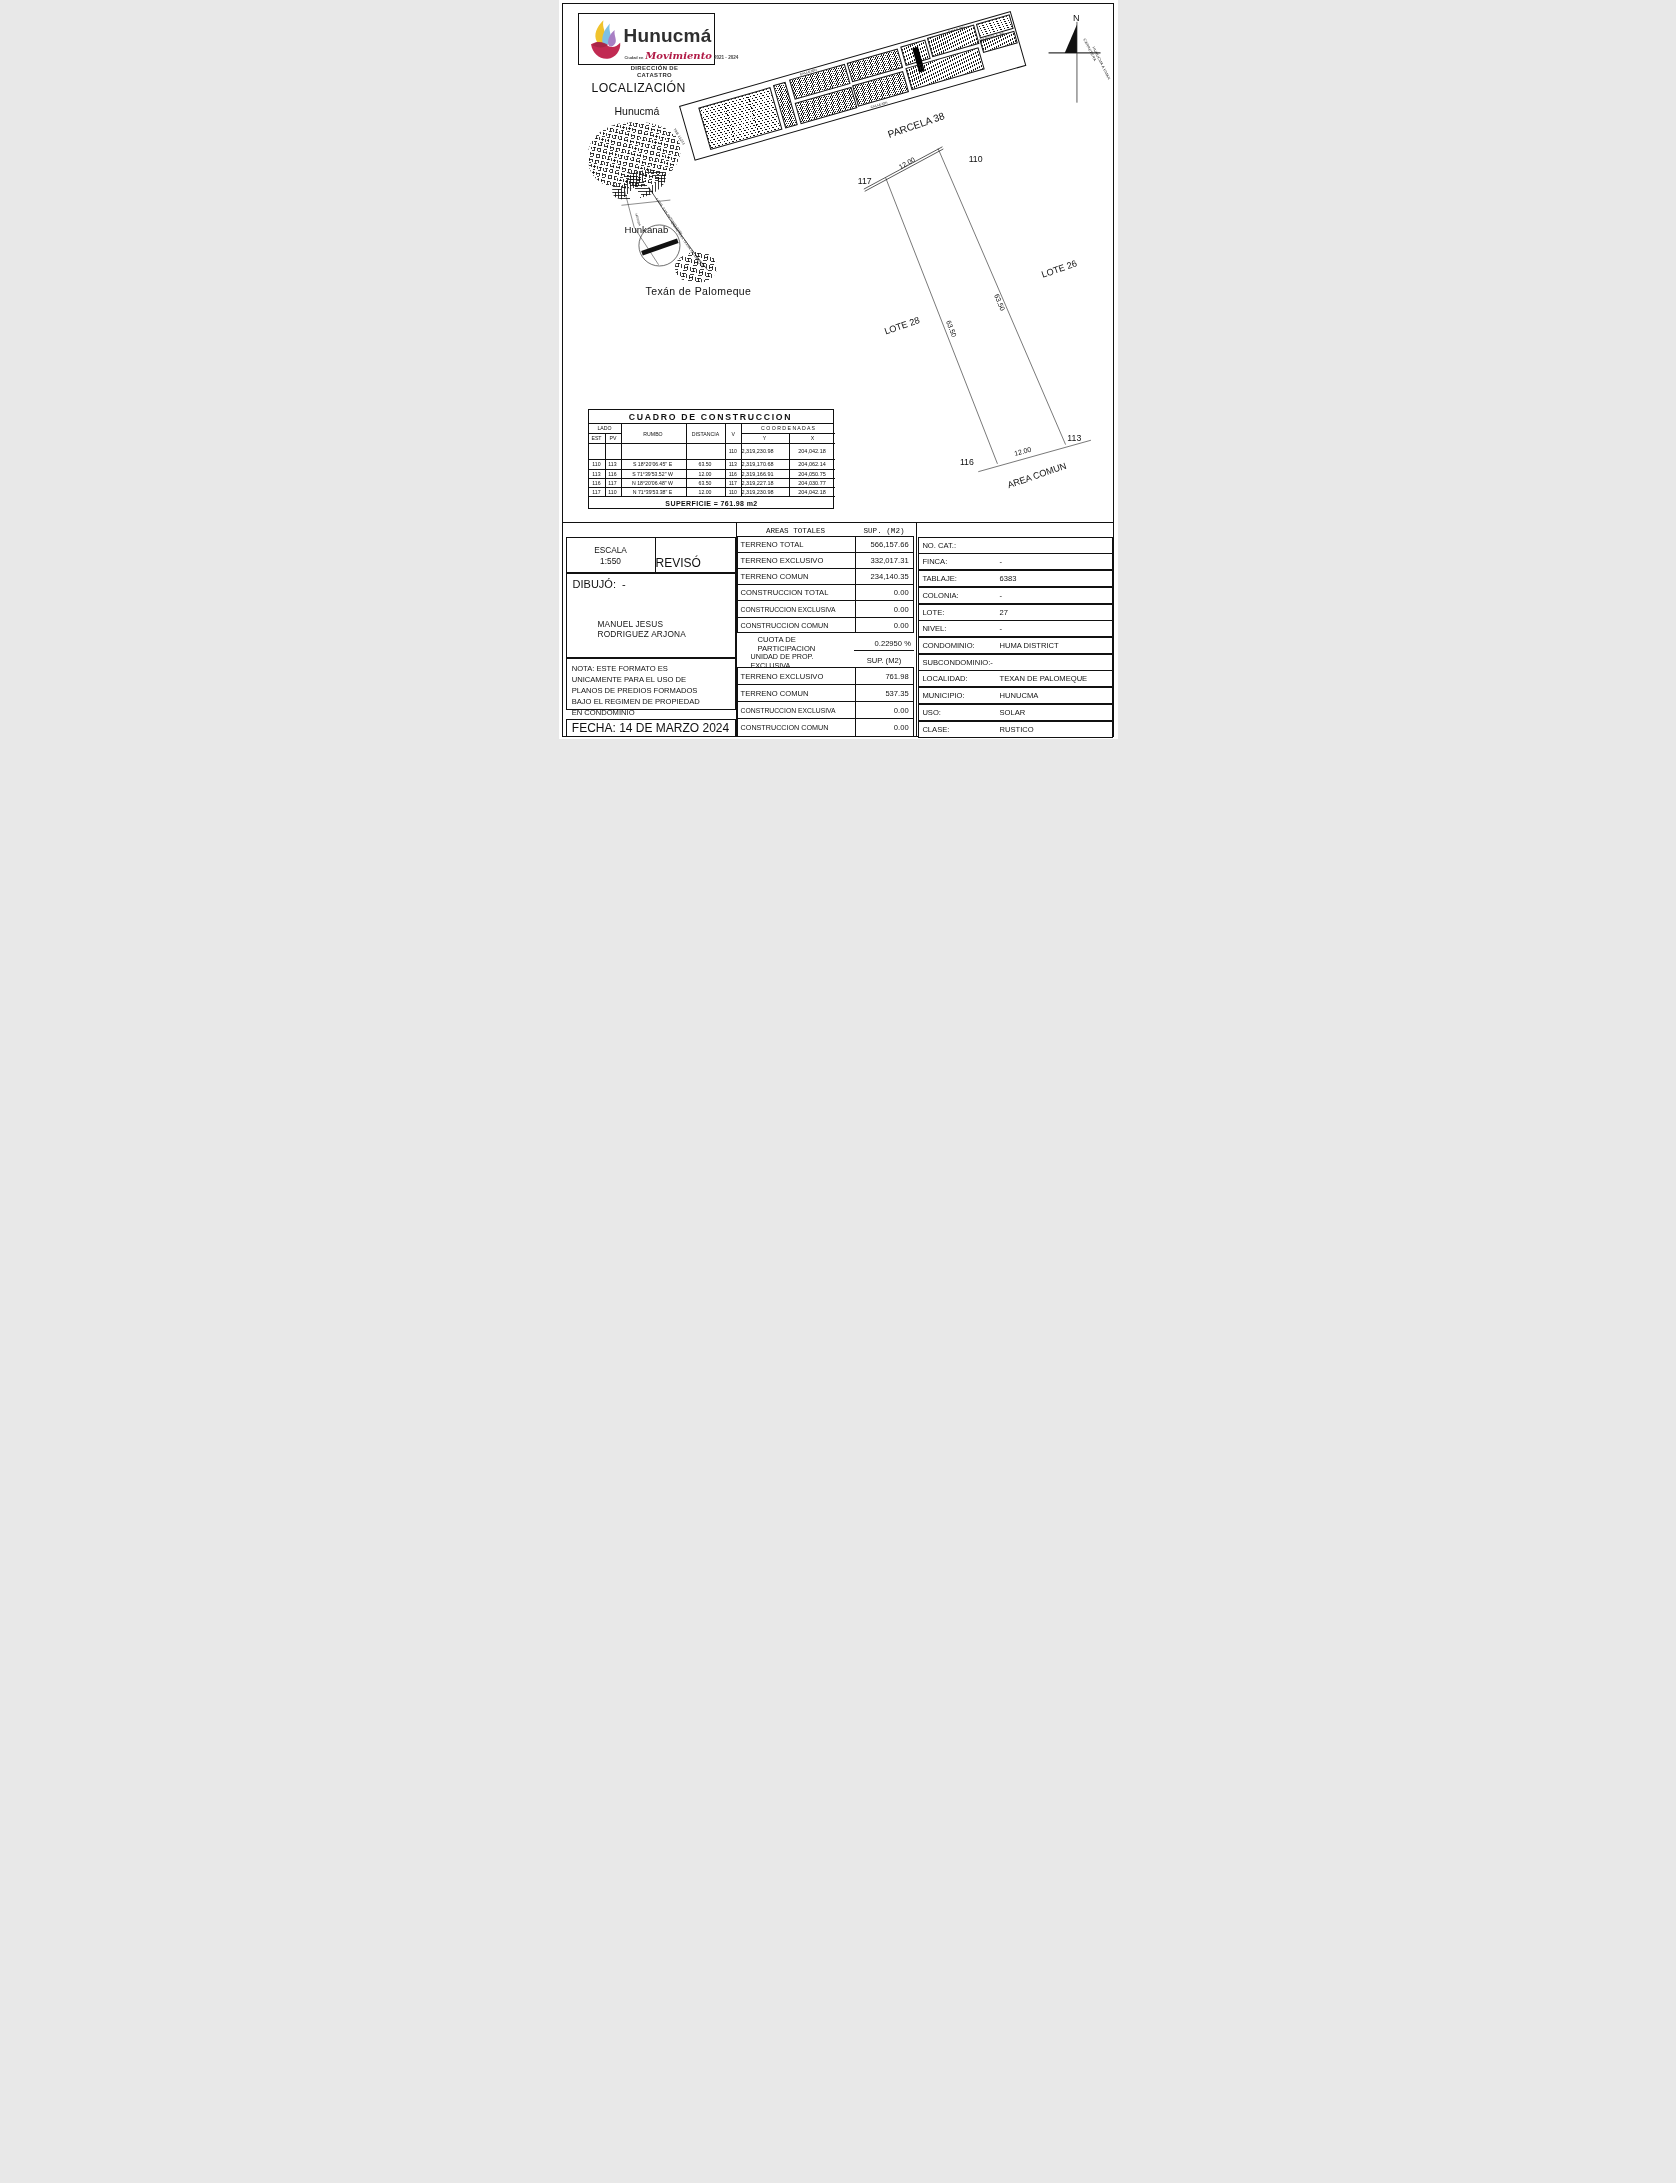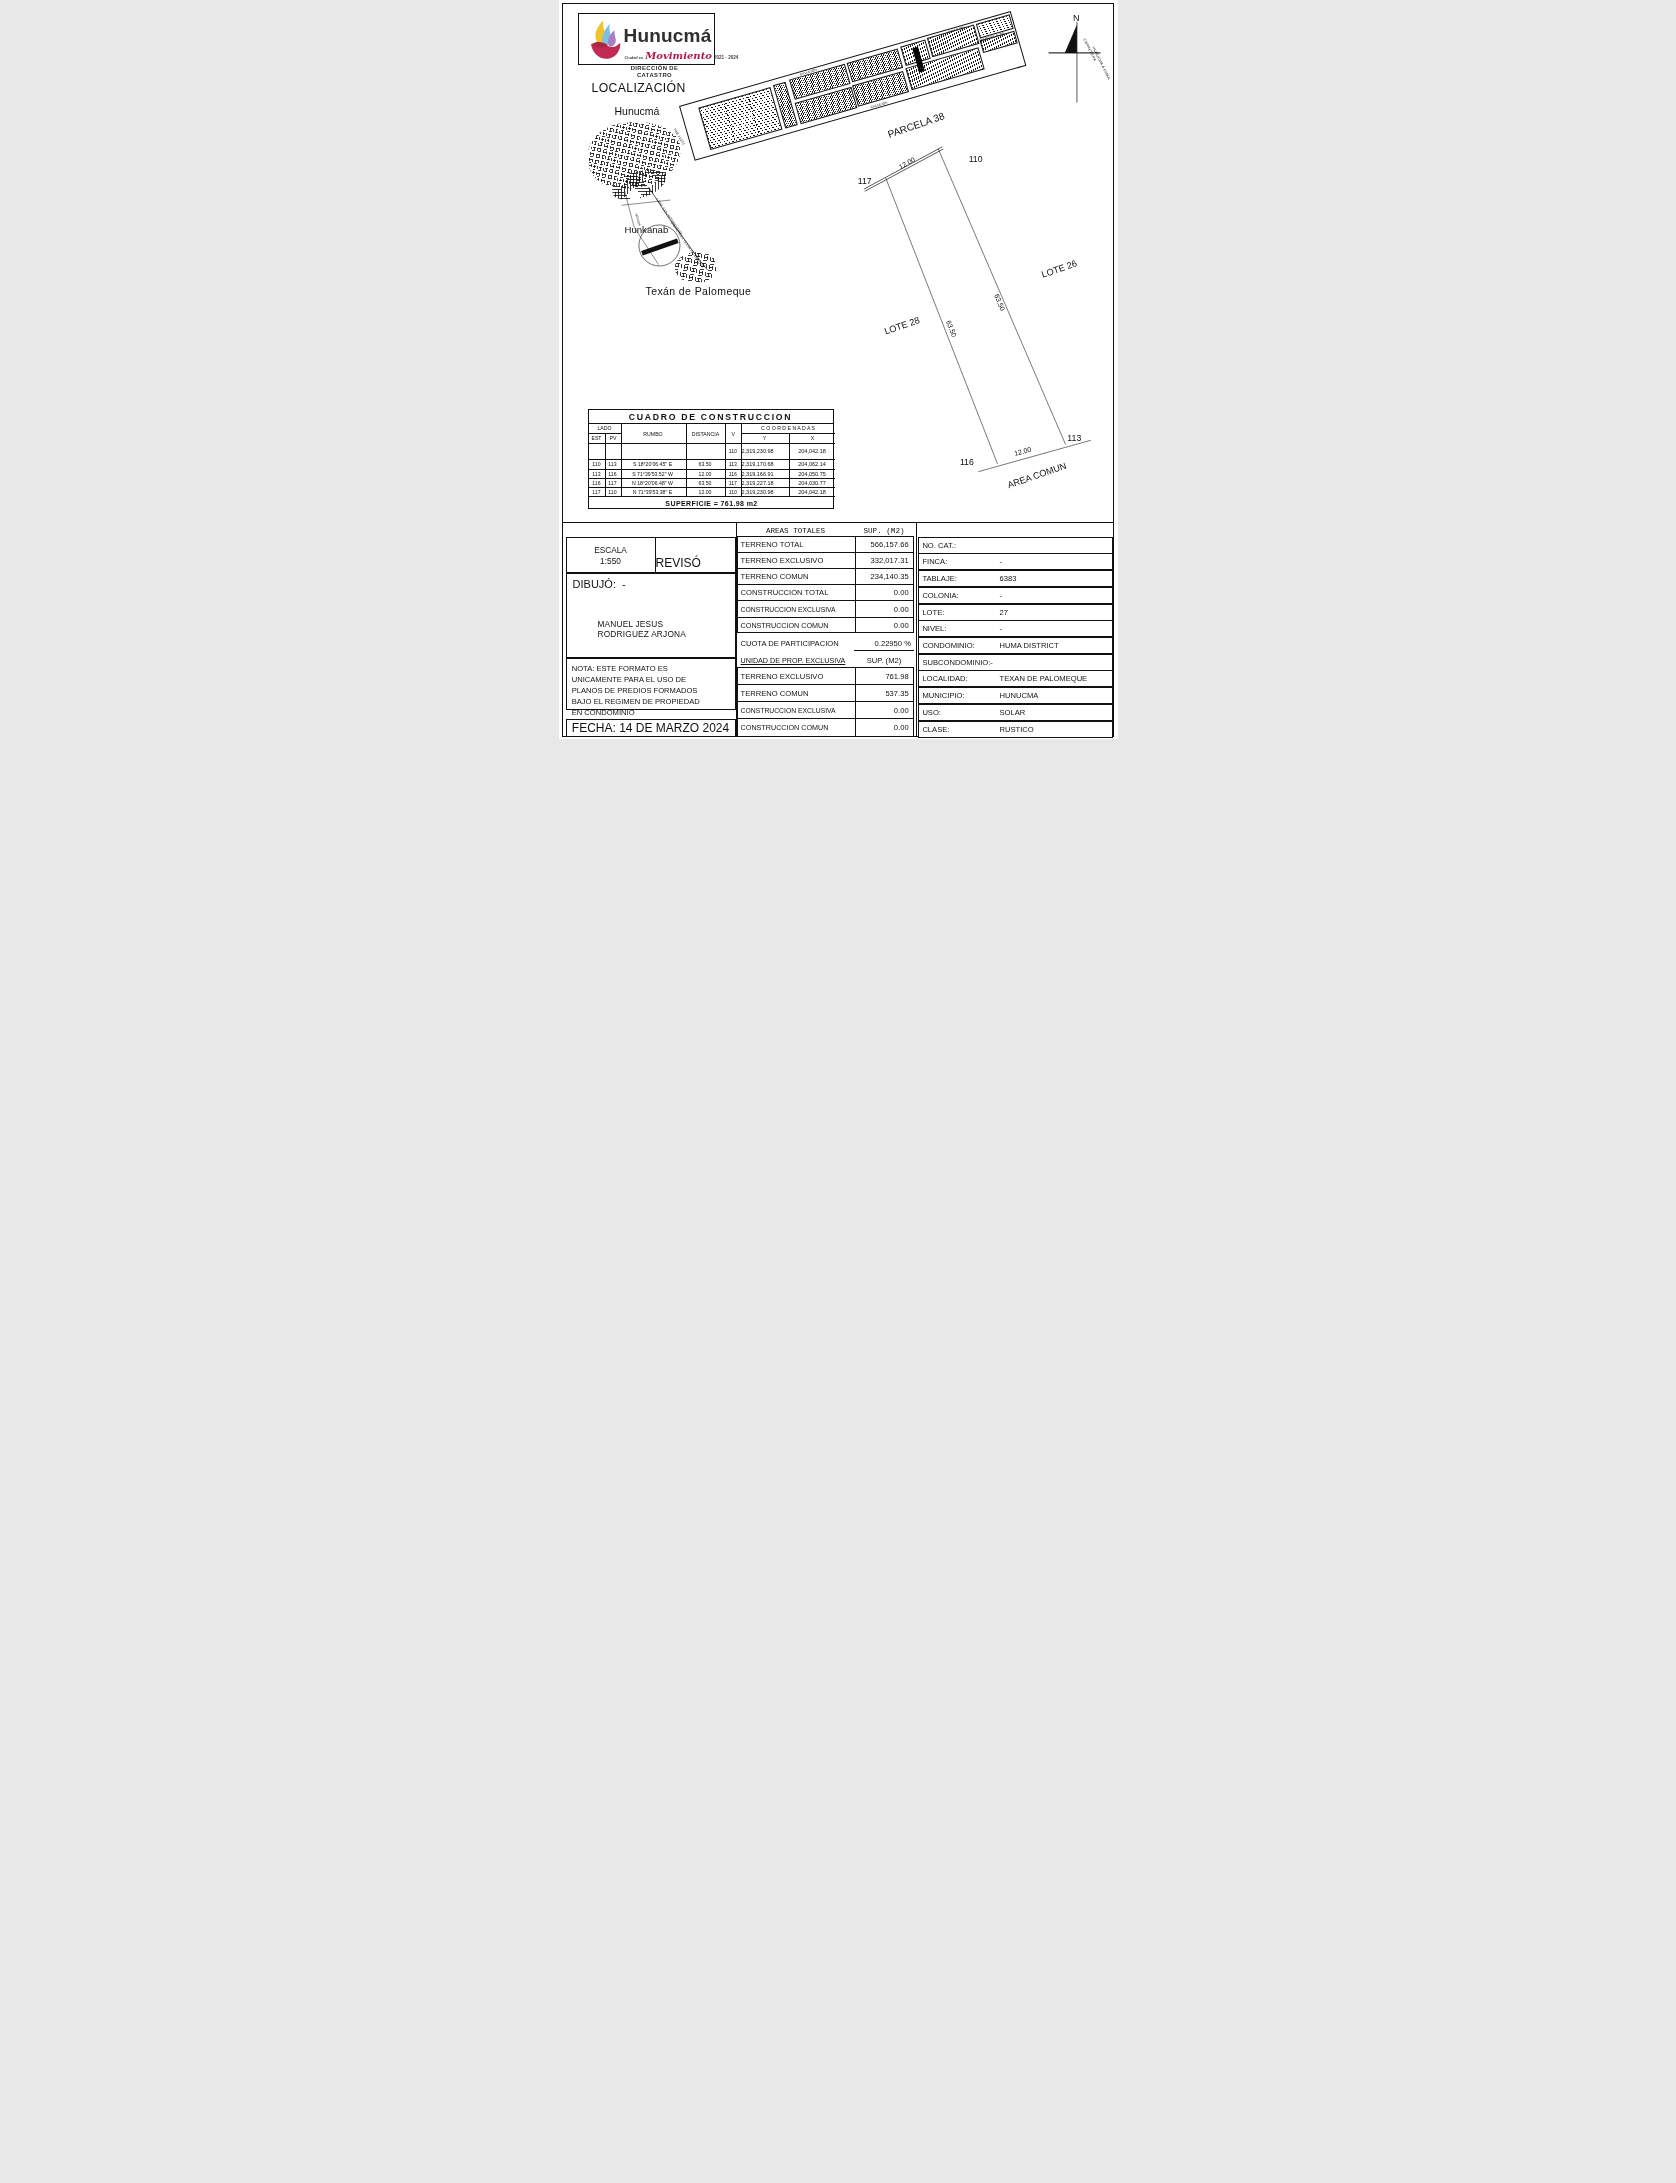--- a/index.html
+++ b/index.html
@@ -245,25 +245,25 @@
       <div class="ar-row" style="top:65px;height:16px;border-bottom:0.7px solid #111;">
         <div class="lbl" style="font-size:6.8px;">CONSTRUCCION EXCLUSIVA</div>
         <div class="val" style="font-size:7.6px;">0.00</div>
       </div>
       <div class="ar-row" style="top:81px;height:14.4px;">
         <div class="lbl" style="font-size:7.2px;">CONSTRUCCION COMUN</div>
         <div class="val" style="font-size:7.6px;">0.00</div>
       </div>
     </div>
     <div class="ar-row" style="top:108px;height:21px;">
-      <div style="padding-left:4px;font-size:7.6px;width:117px;">CUOTA DE PARTICIPACION</div>
+      <div style="padding-left:21px;font-size:7.6px;width:117px;">CUOTA DE PARTICIPACION</div>
       <div class="flexr" style="width:60px;height:15px;border-bottom:0.9px solid #111;font-size:7.6px;padding-right:2.6px;">0.22950 %</div>
     </div>
     <div class="ar-row" style="top:129px;height:13px;">
-      <div style="padding-left:4px;font-size:7.2px;width:118px;text-decoration:underline;">UNIDAD DE PROP. EXCLUSIVA</div>
+      <div style="padding-left:14px;font-size:7.2px;width:118px;">UNIDAD DE PROP. EXCLUSIVA</div>
       <div class="flexc" style="width:59px;font-size:7.6px;">SUP. (M2)</div>
     </div>
     <div class="abs" style="left:0;top:142px;width:177px;height:70px;border:0.9px solid #111;">
       <div class="line" style="left:117px;top:0;width:0.7px;height:68px;"></div>
       <div class="ar-row" style="top:0;height:17px;border-bottom:0.7px solid #111;">
         <div class="lbl" style="font-size:7.6px;">TERRENO EXCLUSIVO</div>
         <div class="val" style="font-size:7.6px;">761.98</div>
       </div>
       <div class="ar-row" style="top:17px;height:17px;border-bottom:0.7px solid #111;">
         <div class="lbl" style="font-size:7.6px;">TERRENO COMUN</div>

